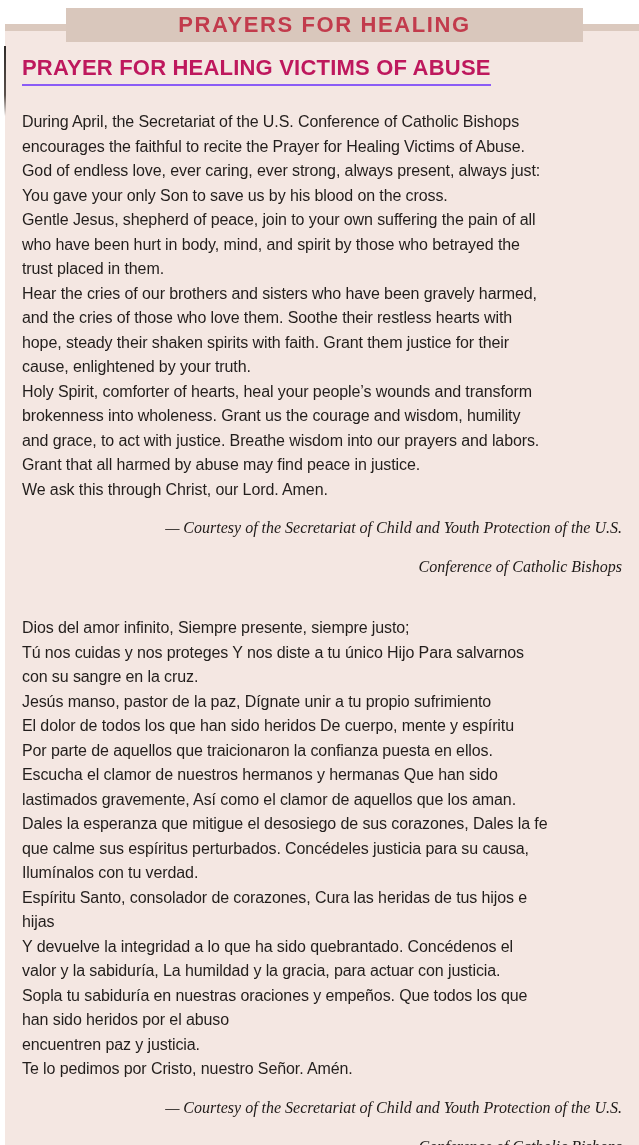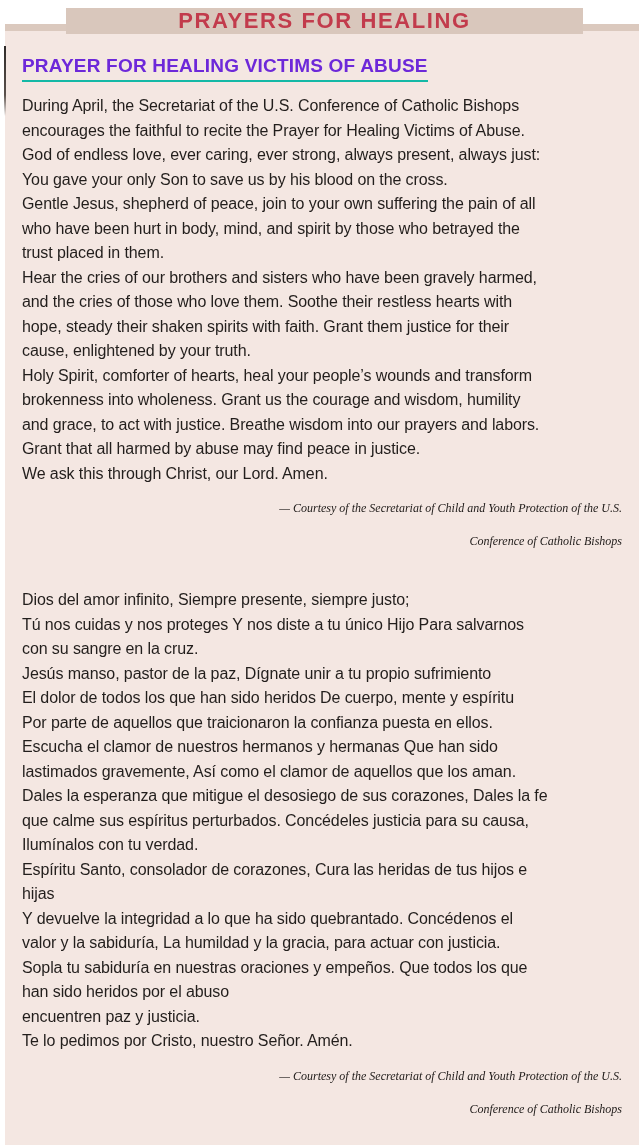--- a/index.html
+++ b/index.html
@@ -27,59 +27,59 @@
     position: absolute;
     left: 4px; top: 46px;
     width: 2px; height: 70px;
     background: linear-gradient(to bottom, #2f2b29 0%, #5a514c 70%, rgba(90,81,76,0) 100%);
   }
 
   
   .banner {
     position: absolute;
     left: 66px; top: 8px;
-    width: 517px; height: 26px;
+    width: 517px; height: 34px;
     background: #d9c7bc;
     display: flex; align-items: center; justify-content: center;
     z-index: 2;
   }
   .banner-title {
     color: #c23b4c;
     font-size: 22px;
     font-weight: bold;
     letter-spacing: 1.6px;
   }
 
   
   section { display: block; }
   .section-heading {
     display: table;           
     margin: 0;
-    font-size: 19px;
+    font-size: 22px;
     font-weight: bold;
-    color: #6d28d9;
+    color: #be185d;
     letter-spacing: 0.2px;
     padding-bottom: 3px;
-    border-bottom: 2px solid #14b8a6;
+    border-bottom: 2px solid #8b5cf6;
     white-space: nowrap;
   }
   .section-body {
-    margin-top: 12px;
+    margin-top: 24px;
     font-size: 16px;
     line-height: 24.5px;
     color: #221e1c;
     letter-spacing: -0.1px;
     white-space: pre-line;    
   }
   .section-attribution {
     margin-top: 6px;
     font-family: "Liberation Serif", serif;
     font-style: italic;
-    font-size: 12px;
-    line-height: 33px;
+    font-size: 16px;
+    line-height: 39px;
     color: #1e1a18;
     text-align: right;
     white-space: pre-line;
   }
   .section + .section { margin-top: 30px; }
 </style>
 </head>
 <body>
 
 <div class="stage">

